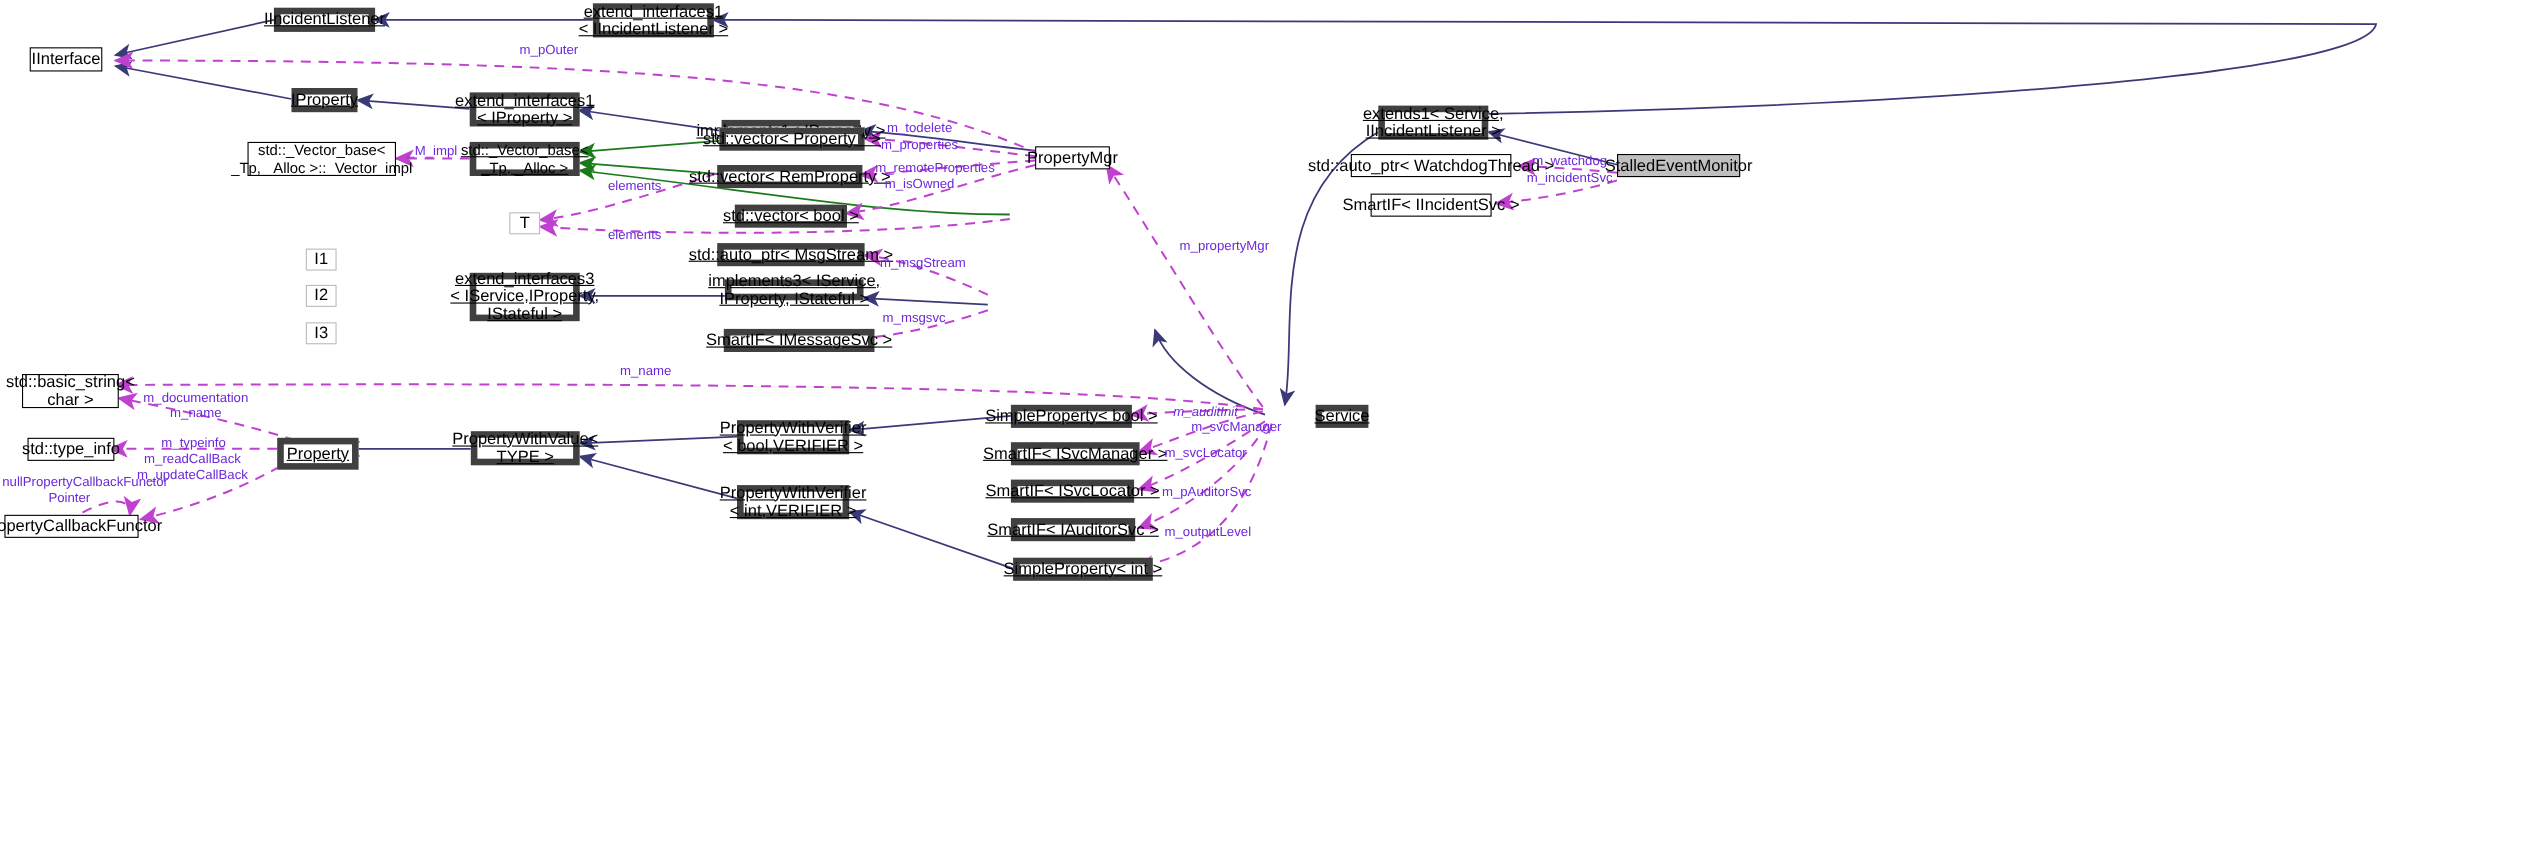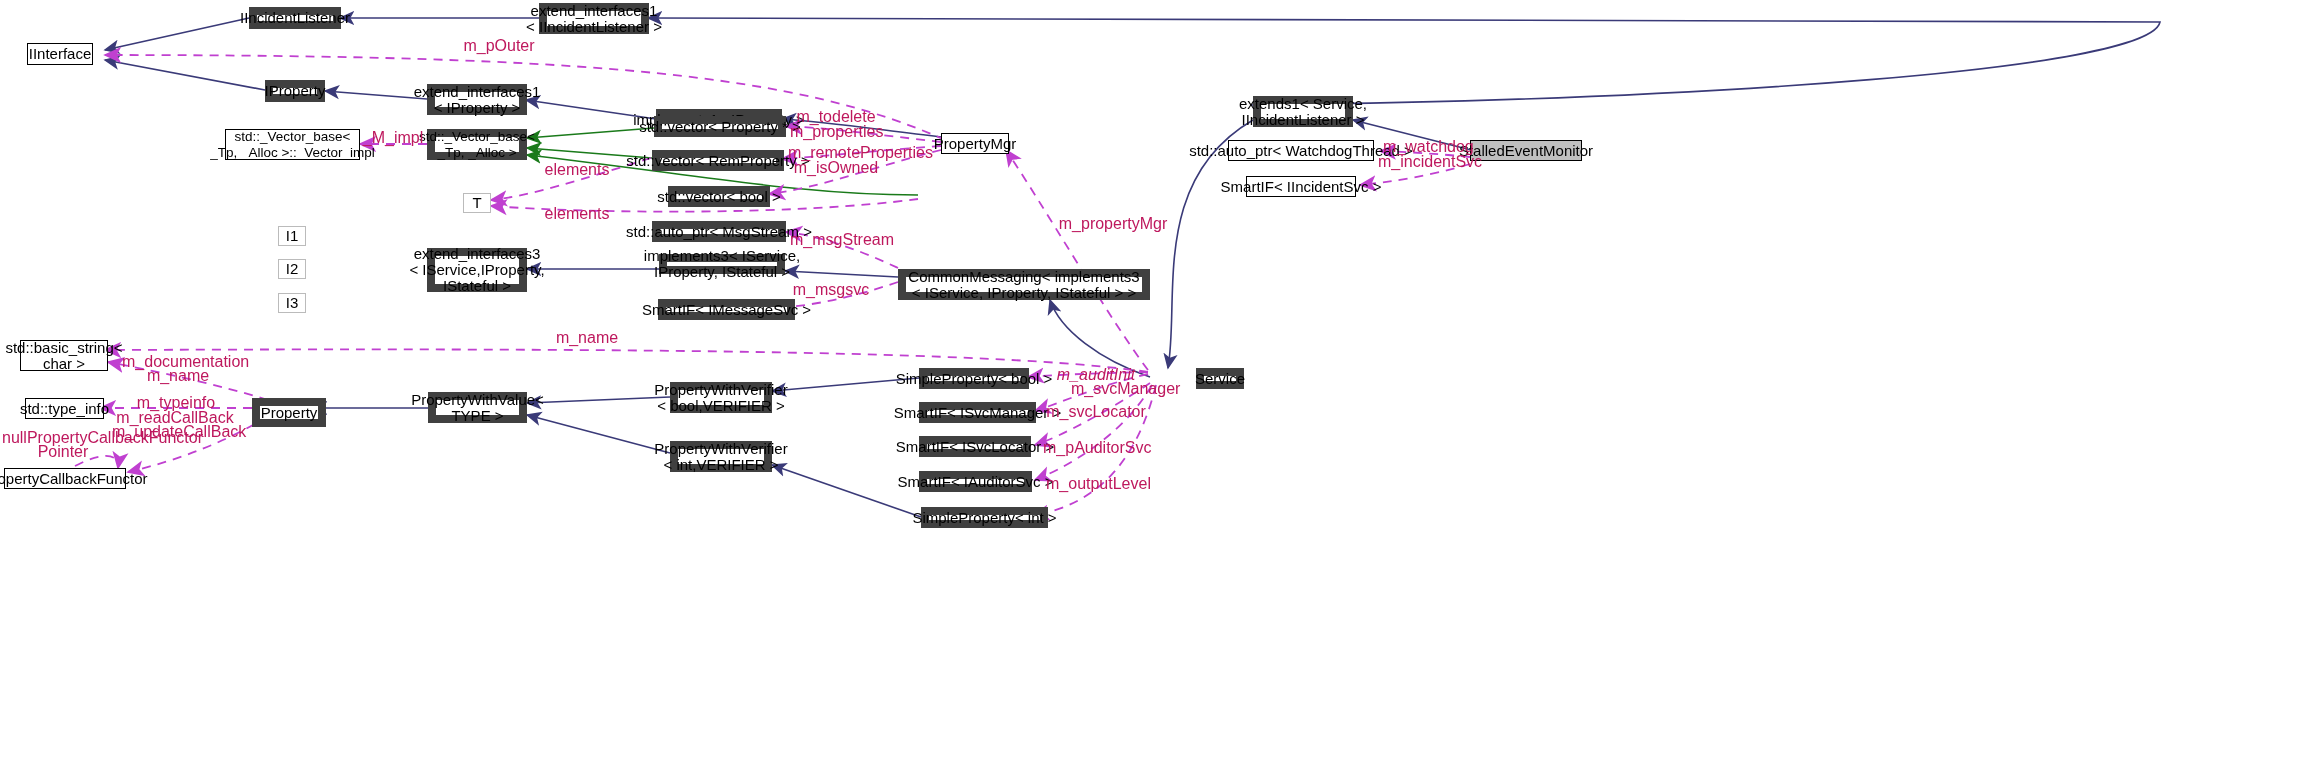--- a/index.html
+++ b/index.html
@@ -19,28 +19,28 @@
     color:#000000;
     font-size:15px;
     line-height:16px;
     text-align:center;
     display:flex;
     align-items:center;
     justify-content:center;
     white-space:pre;
     padding:2px 5px;
   }
-  .node.thick{border:8px solid #404040;}
+  .node.thick{border:6px solid #404040;text-decoration:underline;}
   .node.highlight{background:#bfbfbf;border:1px solid #000000;}
   .node.faint{border:1px solid #bbbbbb;}
   .elabel{
     position:absolute;
-    font-size:16px;
+    font-size:12px;
     line-height:15px;
-    color:#be185d;
+    color:#6d28d9;
     white-space:pre;
     text-align:center;
   }
 </style>
 </head>
 <body>
 
 <div id="stage">
 
   <svg class="edges" viewBox="0 0 2302 777">
@@ -175,22 +175,20 @@
   <div class="node faint" style="left:278px;top:226px;width:28px;height:20px;">I1</div>
   <div class="node faint" style="left:278px;top:259px;width:28px;height:20px;">I2</div>
   <div class="node faint" style="left:278px;top:293px;width:28px;height:20px;">I3</div>
   <div class="node thick" style="left:427px;top:248px;width:100px;height:44px;">extend_interfaces3
 &lt; IService,IProperty,
 IStateful &gt;</div>
 
   <div class="node thick" style="left:659px;top:254px;width:126px;height:19px;">implements3&lt; IService,
 IProperty, IStateful &gt;</div>
   <div class="node thick" style="left:658px;top:299px;width:137px;height:21px;">SmartIF&lt; IMessageSvc &gt;</div>
-  <div class="node thick" style="left:898px;top:269px;width:252px;height:31px;">CommonMessaging&lt; implements3
-&lt; IService, IProperty, IStateful &gt; &gt;</div>
 
   <div class="node" style="left:20px;top:340px;width:88px;height:31px;">std::basic_string&lt;
 char &gt;</div>
   <div class="node" style="left:25px;top:398px;width:79px;height:21px;">std::type_info</div>
   <div class="node" style="left:4px;top:468px;width:122px;height:21px;">PropertyCallbackFunctor</div>
 
   <div class="node thick" style="left:252px;top:398px;width:74px;height:29px;">Property</div>
   <div class="node thick" style="left:428px;top:392px;width:99px;height:31px;">PropertyWithValue&lt;
 TYPE &gt;</div>
   <div class="node thick" style="left:670px;top:382px;width:102px;height:31px;">PropertyWithVerifier

